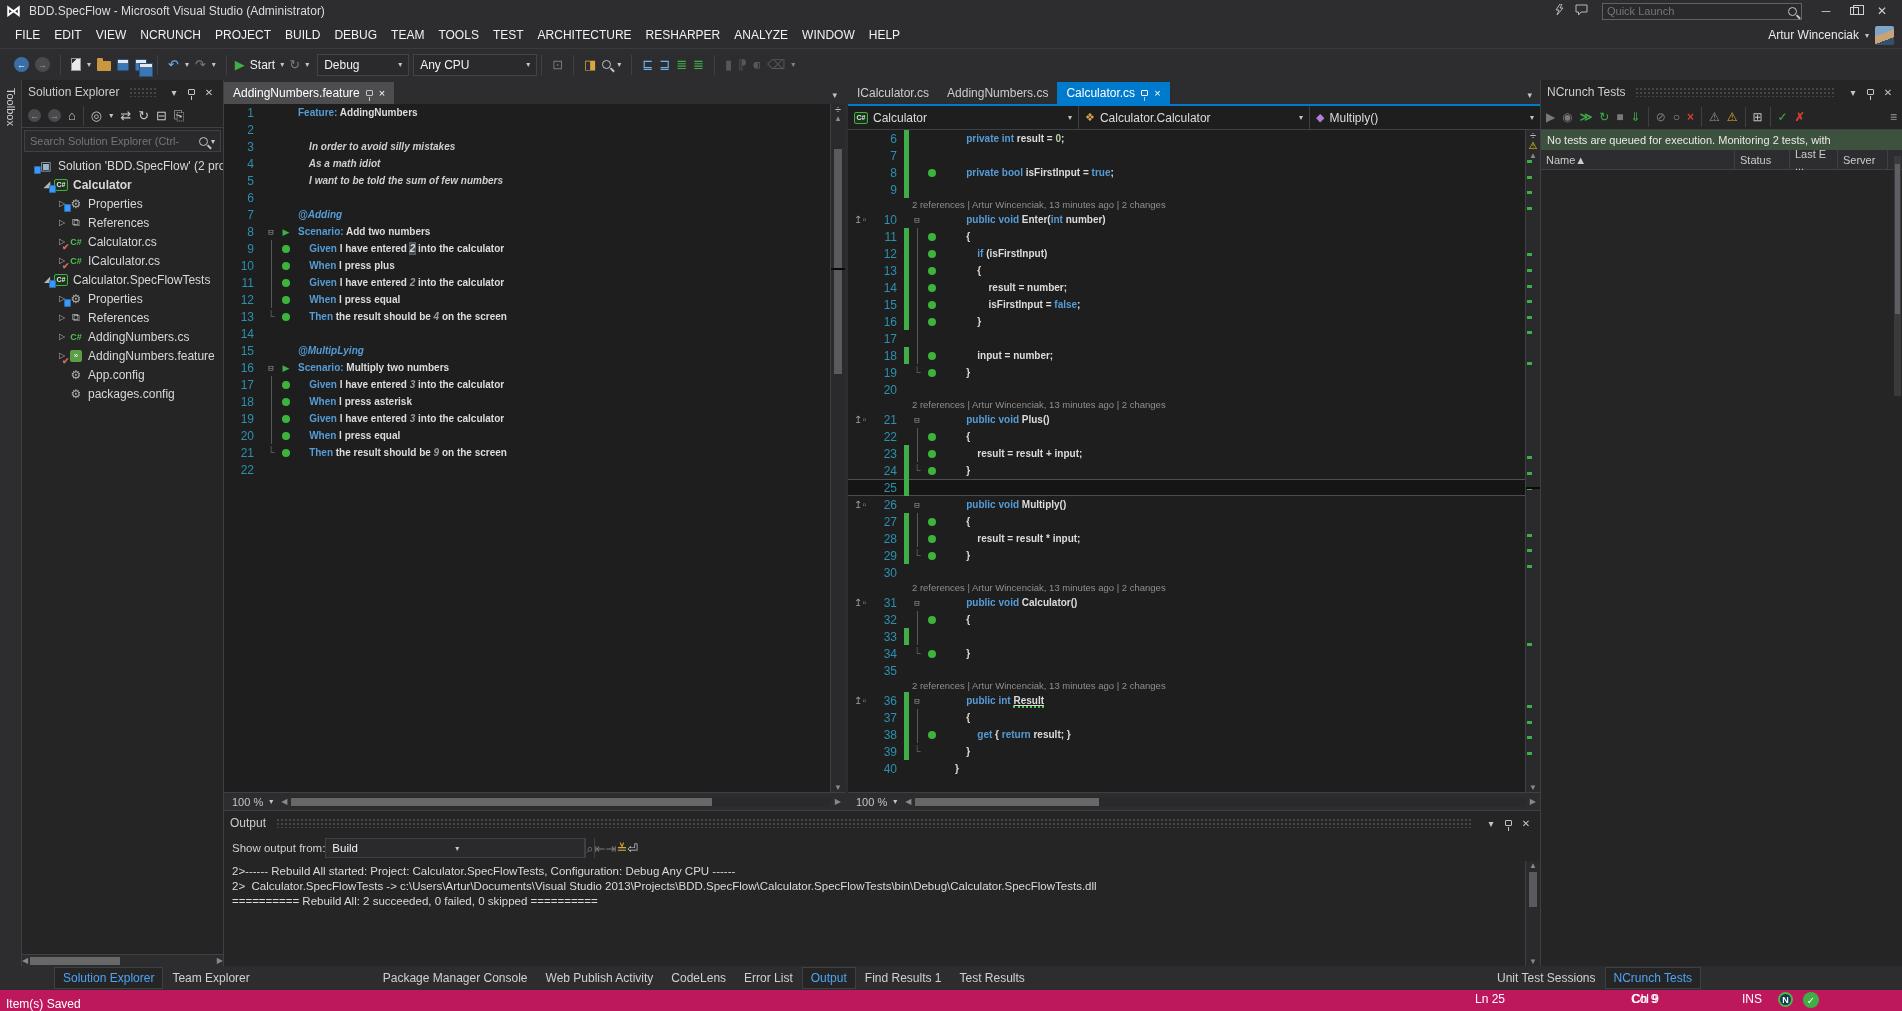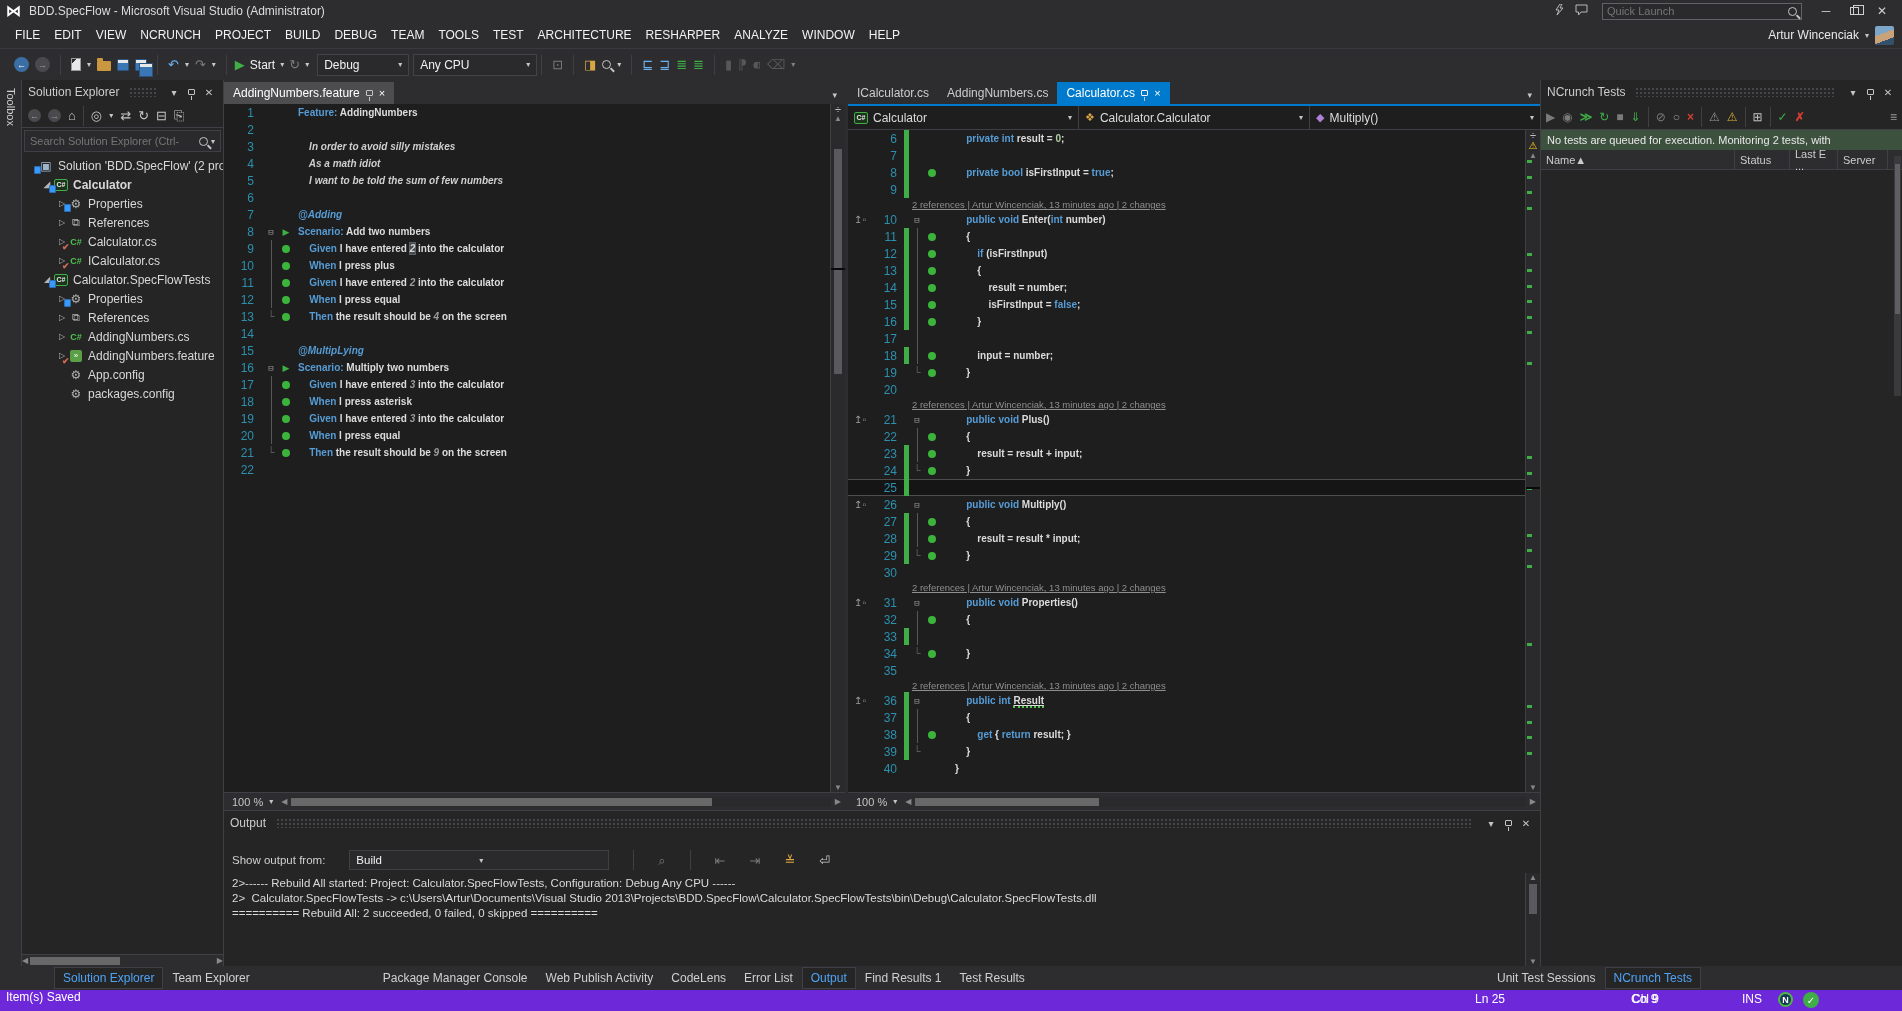--- a/index.html
+++ b/index.html
@@ -111,29 +111,29 @@
   .cbarcol{width:8px;flex:none;display:flex;justify-content:center;height:100%;}
   .cbar{width:5px;height:100%;background:#3fae46;}
   .foldcol{width:14px;flex:none;text-align:center;color:#9a9a9a;font-size:9px;height:100%;display:flex;align-items:center;justify-content:center;font-family:"DejaVu Sans Mono",monospace;}
   .foldcol.fline{background:linear-gradient(#585858,#585858) no-repeat center/1px 100%;}
   .foldcol.fend{color:#585858;font-size:11px;}
   .markcol{width:16px;flex:none;display:flex;align-items:center;justify-content:center;}
   .gdot{width:8px;height:8px;border-radius:50%;background:#3cb43c;}
   .garrow{color:#3fae46;font-size:9px;}
   .codetxt{font-family:"DejaVu Sans Mono","Liberation Mono",monospace;font-size:10px;font-weight:bold;padding-left:4px;}
   .clens{height:13px;display:flex;align-items:center;}
-  .clens .cltext{font-size:9.5px;color:#8f8f8f;padding-left:64px;text-decoration:underline;}
+  .clens .cltext{font-size:9.5px;color:#8f8f8f;padding-left:64px;}
   .tk-kw{color:#569cd6;} .tk-pl{color:#dcdcdc;} .tk-lit{color:#b5cea8;}
   .tk-pr{color:#9b9b9b;font-style:italic;}
   .tk-desc{color:#cfcfcf;font-style:italic;} .tk-tag{color:#569cd6;font-style:italic;}
   .tk-sel{color:#d6d6d6;background:#44484d;box-shadow:0 0 0 1px #5a5f66;font-style:italic;}
   .tk-u{color:#dcdcdc;border-bottom:2px dotted #4ec94e;text-decoration:underline;}
   
   .outpanel{flex:1;background:#252526;border-top:1px solid #3f3f46;display:flex;flex-direction:column;min-height:0;}
-  .outctrl{height:26px;display:flex;align-items:center;gap:24px;padding:0 8px;font-size:11.5px;color:#d0d0d0;flex:none;margin-top:12px;}
+  .outctrl{height:26px;display:flex;align-items:center;gap:0;padding:0 8px;font-size:11.5px;color:#d0d0d0;flex:none;}
   .outdd{width:260px;height:20px;background:#2a2a2d;border:1px solid #3f3f46;display:flex;align-items:center;padding:0 6px;color:#f1f1f1;}
   .outdd span{flex:1;}
   .outbody{flex:1;display:flex;min-height:0;}
   .outtext{flex:1;padding:3px 8px;font-size:11.5px;line-height:15px;color:#dadada;white-space:pre;overflow:hidden;}
   .outscroll{width:15px;border-left:1px solid #3f3f46;background:#2a2a2d;display:flex;flex-direction:column;align-items:center;font-size:8px;color:#888;flex:none;}
   
   .ncpanel{width:362px;background:#252526;border-left:1px solid #3f3f46;display:flex;flex-direction:column;flex:none;position:relative;}
   .nctools{height:26px;display:flex;align-items:center;gap:7px;padding:0 5px;border-bottom:1px solid #3f3f46;flex:none;}
   .nci{font-size:12px;line-height:1;}
   .ncstatus{background:#3d513f;color:#e8e8e8;font-size:11px;padding:4px 6px;flex:none;white-space:nowrap;overflow:hidden;}
@@ -142,21 +142,21 @@
   .ncth.name{flex:1;}
   .ncbody{flex:1;background:#252526;}
   .ncvs{position:absolute;right:1px;top:76px;width:7px;height:240px;background:#3a3a3d;}
   .ncvs .t{position:absolute;top:8px;left:1px;right:1px;height:150px;background:#5f5f63;}
   
   .btabs{height:24px;background:#2d2d30;display:flex;align-items:center;font-size:12px;flex:none;}
   .btab{padding:3px 8px;color:#d0d0d0;margin-right:2px;white-space:nowrap;}
   .btab.active{background:#252526;color:#4ea3f5;box-shadow:0 0 0 1px #3f3f46;}
   .bt-left{margin-left:55px;display:flex;} .bt-center{margin-left:115px;display:flex;} .bt-right{margin-left:auto;margin-right:200px;display:flex;}
   
-  .statusbar{height:21px;background:#6d28d9;display:flex;align-items:flex-start;font-size:12px;color:#fff;flex:none;position:relative;}
+  .statusbar{height:21px;background:#be185d;display:flex;align-items:flex-end;font-size:12px;color:#fff;flex:none;position:relative;}
   .sb-msg{padding-left:6px;}
   .sb-abs{position:absolute;top:2px;}
   .nbadge{width:15px;height:15px;border-radius:50%;border:2px solid #4cb848;background:#163a56;color:#fff;font-size:9px;font-weight:bold;display:flex;align-items:center;justify-content:center;}
   .gbadge{width:16px;height:16px;border-radius:50%;background:#3fae46;color:#fff;font-size:10px;display:flex;align-items:center;justify-content:center;}
 </style>
 </head>
 <body>
 
 <div id="root">
 
@@ -530,21 +530,21 @@
                 <div class="cline"><span class="micon"></span><span class="lnum">24</span><span class="cbarcol"><span class="cbar"></span></span><span class="foldcol fend">└</span><span class="markcol"><span class="gdot"></span></span><span class="codetxt"><span class="tk-pl">        }</span></span></div>
                 <div class="cline cur"><span class="micon"></span><span class="lnum">25</span><span class="cbarcol"><span class="cbar"></span></span><span class="foldcol"></span><span class="markcol"></span><span class="codetxt"></span></div>
                 <div class="cline"><span class="micon">↥▫</span><span class="lnum">26</span><span class="cbarcol"></span><span class="foldcol">⊟</span><span class="markcol"></span><span class="codetxt"><span class="tk-pl">        </span><span class="tk-kw">public</span><span class="tk-pl"> </span><span class="tk-kw">void</span><span class="tk-pl"> Multiply()</span></span></div>
                 <div class="cline"><span class="micon"></span><span class="lnum">27</span><span class="cbarcol"><span class="cbar"></span></span><span class="foldcol fline"></span><span class="markcol"><span class="gdot"></span></span><span class="codetxt"><span class="tk-pl">        {</span></span></div>
                 <div class="cline"><span class="micon"></span><span class="lnum">28</span><span class="cbarcol"><span class="cbar"></span></span><span class="foldcol fline"></span><span class="markcol"><span class="gdot"></span></span><span class="codetxt"><span class="tk-pl">            result = result * input;</span></span></div>
                 <div class="cline"><span class="micon"></span><span class="lnum">29</span><span class="cbarcol"><span class="cbar"></span></span><span class="foldcol fend">└</span><span class="markcol"><span class="gdot"></span></span><span class="codetxt"><span class="tk-pl">        }</span></span></div>
                 <div class="cline"><span class="micon"></span><span class="lnum">30</span><span class="cbarcol"></span><span class="foldcol"></span><span class="markcol"></span><span class="codetxt"></span></div>
                 <div class="clens">
                   <span class="cltext">2 references | Artur Wincenciak, 13 minutes ago | 2 changes</span>
                 </div>
-                <div class="cline"><span class="micon">↥▫</span><span class="lnum">31</span><span class="cbarcol"></span><span class="foldcol">⊟</span><span class="markcol"></span><span class="codetxt"><span class="tk-pl">        </span><span class="tk-kw">public</span><span class="tk-pl"> </span><span class="tk-kw">void</span><span class="tk-pl"> Properties()</span></span></div>
+                <div class="cline"><span class="micon">↥▫</span><span class="lnum">31</span><span class="cbarcol"></span><span class="foldcol">⊟</span><span class="markcol"></span><span class="codetxt"><span class="tk-pl">        </span><span class="tk-kw">public</span><span class="tk-pl"> </span><span class="tk-kw">void</span><span class="tk-pl"> Calculator()</span></span></div>
                 <div class="cline"><span class="micon"></span><span class="lnum">32</span><span class="cbarcol"></span><span class="foldcol fline"></span><span class="markcol"><span class="gdot"></span></span><span class="codetxt"><span class="tk-pl">        {</span></span></div>
                 <div class="cline"><span class="micon"></span><span class="lnum">33</span><span class="cbarcol"><span class="cbar"></span></span><span class="foldcol fline"></span><span class="markcol"></span><span class="codetxt"></span></div>
                 <div class="cline"><span class="micon"></span><span class="lnum">34</span><span class="cbarcol"></span><span class="foldcol fend">└</span><span class="markcol"><span class="gdot"></span></span><span class="codetxt"><span class="tk-pl">        }</span></span></div>
                 <div class="cline"><span class="micon"></span><span class="lnum">35</span><span class="cbarcol"></span><span class="foldcol"></span><span class="markcol"></span><span class="codetxt"></span></div>
                 <div class="clens">
                   <span class="cltext">2 references | Artur Wincenciak, 13 minutes ago | 2 changes</span>
                 </div>
                 <div class="cline"><span class="micon">↥▫</span><span class="lnum">36</span><span class="cbarcol"><span class="cbar"></span></span><span class="foldcol">⊟</span><span class="markcol"></span><span class="codetxt"><span class="tk-pl">        </span><span class="tk-kw">public</span><span class="tk-pl"> </span><span class="tk-kw">int</span><span class="tk-pl"> </span><span class="tk-u">Result</span></span></div>
                 <div class="cline"><span class="micon"></span><span class="lnum">37</span><span class="cbarcol"><span class="cbar"></span></span><span class="foldcol fline"></span><span class="markcol"></span><span class="codetxt"><span class="tk-pl">        {</span></span></div>
                 <div class="cline"><span class="micon"></span><span class="lnum">38</span><span class="cbarcol"><span class="cbar"></span></span><span class="foldcol fline"></span><span class="markcol"><span class="gdot"></span></span><span class="codetxt"><span class="tk-pl">            </span><span class="tk-kw">get</span><span class="tk-pl"> { </span><span class="tk-kw">return</span><span class="tk-pl"> result; }</span></span></div>

